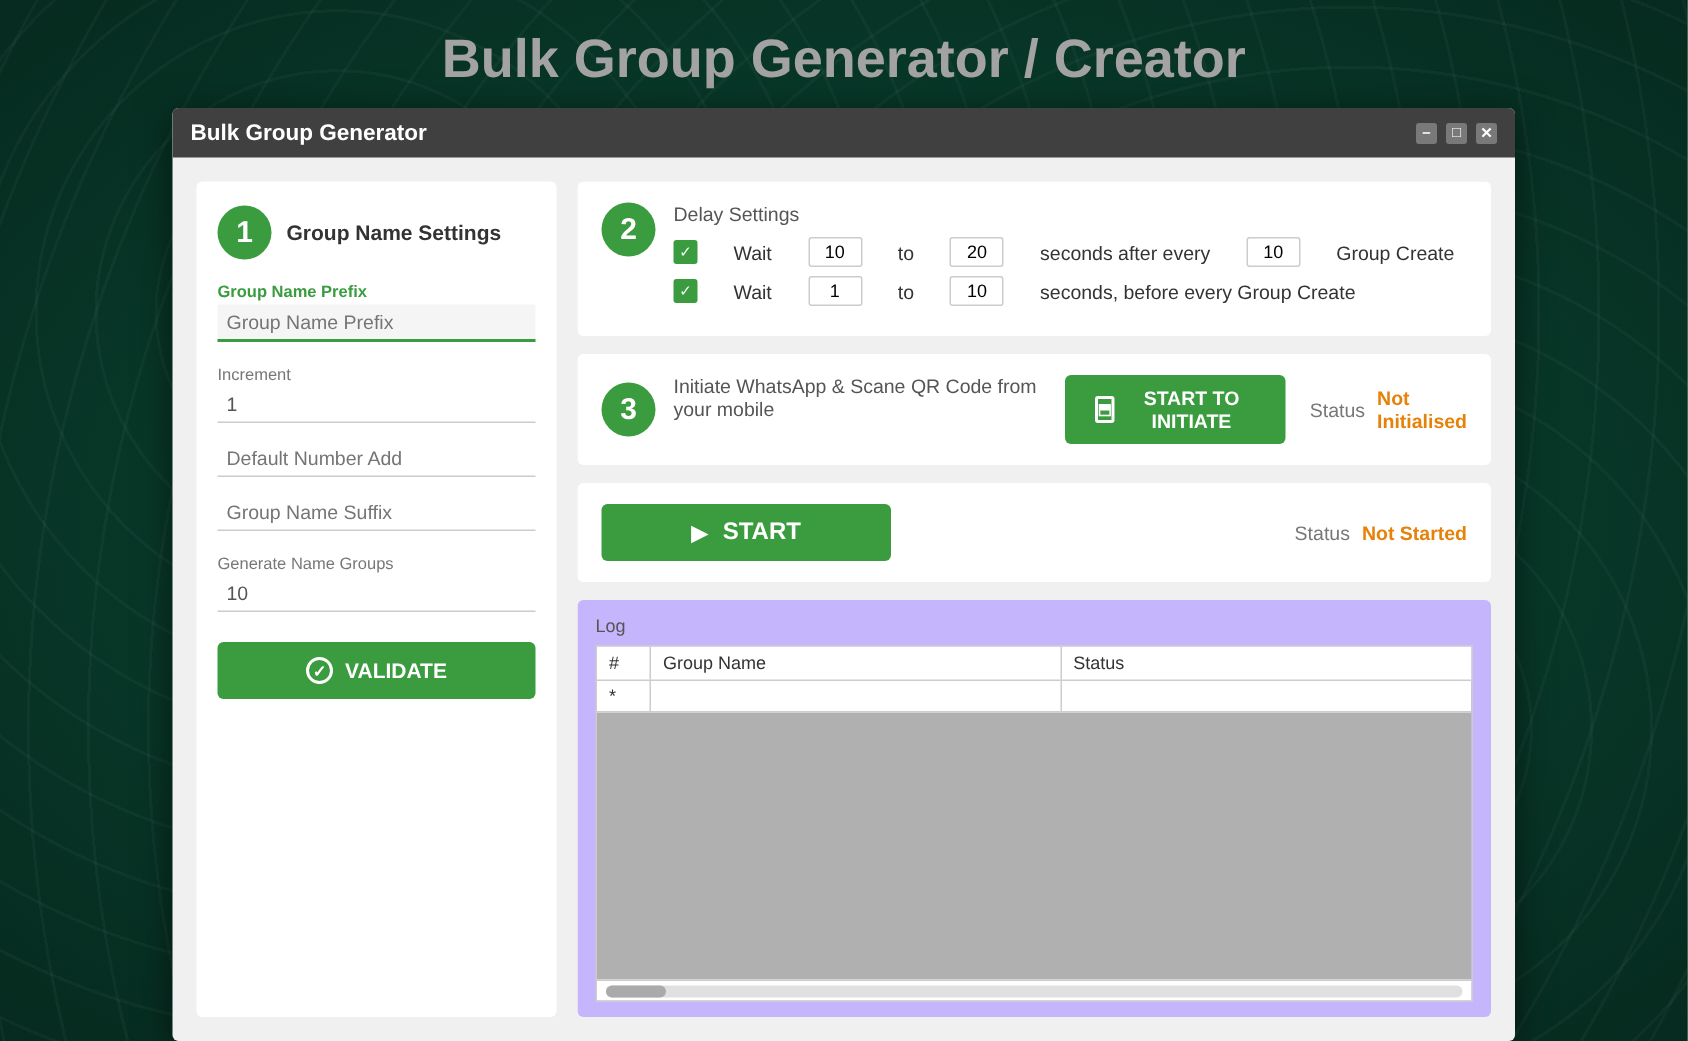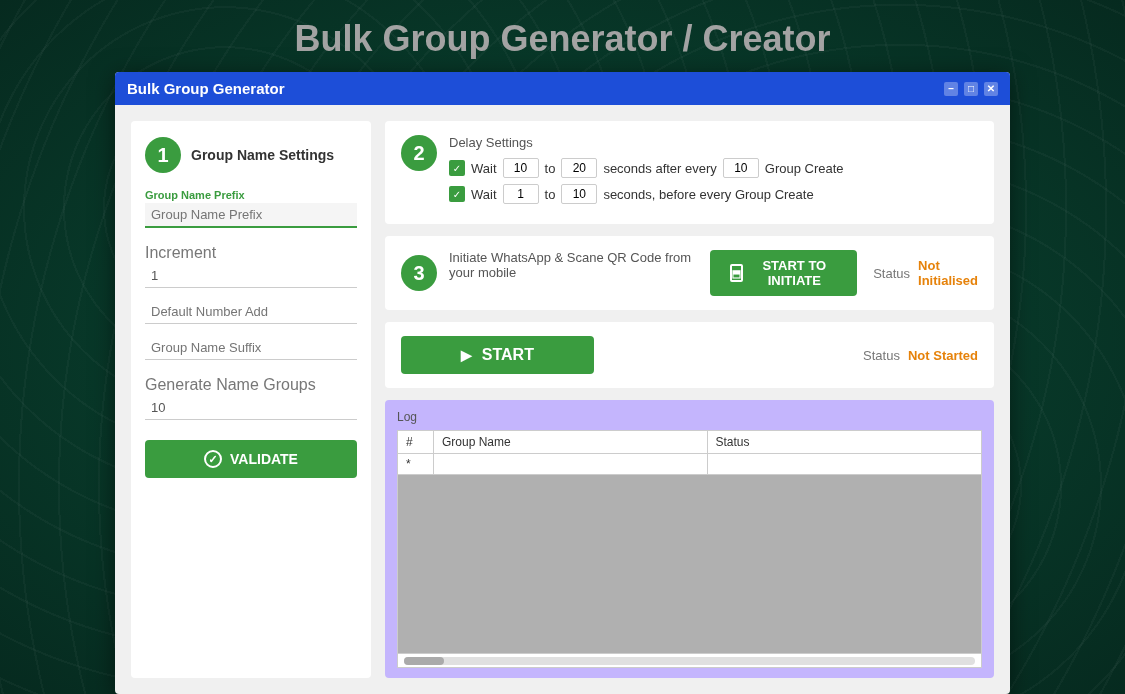--- a/index.html
+++ b/index.html
@@ -44,21 +44,21 @@
       border-radius: 4px;
       overflow: hidden;
       box-shadow: 0 4px 24px rgba(0,0,0,0.5);
       z-index: 1;
       flex: 1;
       display: flex;
       flex-direction: column;
     }
 
     .titlebar {
-      background: #1d4ed8;
+      background: #404040;
       color: #fff;
       font-size: 15px;
       font-weight: bold;
       padding: 8px 12px;
       display: flex;
       align-items: center;
       justify-content: space-between;
     }
 
     .titlebar-controls {
@@ -155,21 +155,21 @@
       border-bottom: 1px solid #ccc;
       background: transparent;
       padding: 4px 6px;
       font-size: 13px;
       width: 100%;
       outline: none;
       color: #555;
     }
 
     .increment-label {
-      font-size: 16px;
+      font-size: 11px;
       color: #777;
       margin-top: 4px;
     }
 
     .validate-btn {
       background: #3a9c3f;
       color: #fff;
       border: none;
       border-radius: 4px;
       padding: 10px 0;
@@ -222,21 +222,21 @@
 
     .card-title {
       font-size: 13px;
       color: #555;
       margin-bottom: 8px;
     }
 
     .delay-row {
       display: flex;
       align-items: center;
-      gap: 6px;
+      gap: 24px;
       margin-bottom: 6px;
       font-size: 13px;
       color: #333;
     }
 
     .checkbox-green {
       width: 16px;
       height: 16px;
       background: #3a9c3f;
       border-radius: 2px;

